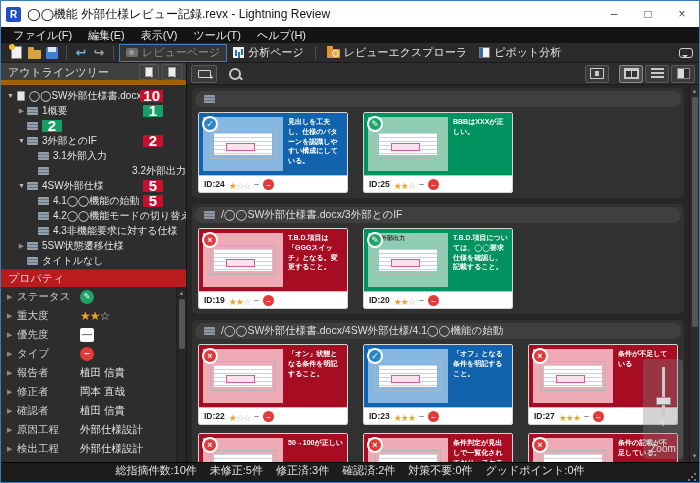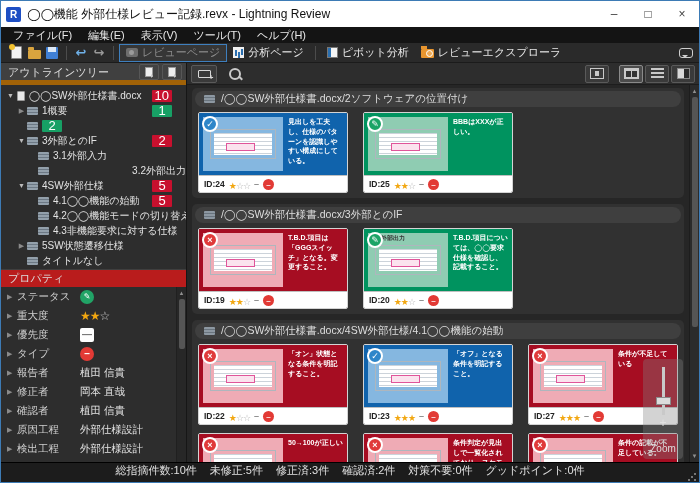--- a/index.html
+++ b/index.html
@@ -48,21 +48,21 @@
   .mini-doc{width:8px;height:10px;background:#eee;border:1px solid #999;position:relative;}
   .mini-doc:after{content:"";position:absolute;right:-3px;bottom:-2px;border:2px solid transparent;border-left-color:#ccc;}
   
   .tree{height:184px;padding-top:3px;overflow:hidden;}
   .tree-row{height:15px;display:flex;align-items:center;white-space:nowrap;}
   .expander{width:11px;font-size:7px;color:#bbb;text-align:center;flex:none;}
   .expander.closed{color:#8a8a8a;}
   .node-icon{width:11px;height:8px;flex:none;margin-right:4px;border-radius:1px;background:#93a0ab;background-image:repeating-linear-gradient(to bottom,transparent 0 2px,#6c7884 2px 3px);}
   .node-icon.doc{width:8px;height:10px;background:#e8e8e8;border:1px solid #999;margin-left:1px;}
   .tree-lbl{font-size:10px;color:#e3e3e3;flex:1;overflow:hidden;}
-  .badge{min-width:20px;height:12px;border-radius:1px;font-size:13px;font-weight:normal;color:#fff;display:flex;align-items:center;justify-content:center;margin-right:14px;flex:none;padding:0 3px;}
+  .badge{min-width:20px;height:12px;border-radius:1px;font-size:15px;font-weight:bold;color:#fff;display:flex;align-items:center;justify-content:center;margin-right:23px;flex:none;padding:0 3px;}
   .badge.red{background:#c8102e;}
   .badge.green{background:#17a065;}
   
   .props-header{height:18px;font-size:11px;color:#ddd;display:flex;align-items:center;padding-left:7px;border-top:1px solid #3f3f3f;background:#b91c1c;}
   .props-wrap{flex:1;display:flex;overflow:hidden;}
   .props{flex:1;overflow:hidden;}
   .prop-row{height:19px;display:flex;align-items:center;padding-left:6px;}
   .prop-exp{width:10px;font-size:7px;color:#8a8a8a;flex:none;}
   .prop-lbl{width:63px;font-size:10.5px;color:#cfcfcf;flex:none;}
   .prop-val{font-size:10.5px;color:#e3e3e3;display:flex;align-items:center;}
@@ -186,26 +186,26 @@
         <span class="page-btn selected">
           <span class="pi-review"></span>
           <span>レビューページ</span>
         </span>
         <span class="page-btn">
           <span class="pi-analysis"></span>
           <span>分析ページ</span>
         </span>
         <span class="tb-sep"></span>
         <span class="page-btn">
+          <span class="pi-explorer"></span>
+          <span>レビューエクスプローラ</span>
+        </span>
+        <span class="page-btn">
           <span class="pi-pivot"></span>
           <span>ピボット分析</span>
-        </span>
-        <span class="page-btn">
-          <span class="pi-explorer"></span>
-          <span>レビューエクスプローラ</span>
         </span>
       </span>
     <span class="bubble"></span>
   </div>
 
   <div class="content">
 
     <div class="sidebar">
       <div class="outline-header">
         <span class="lbl">アウトラインツリー</span>
@@ -383,21 +383,20 @@
           <span class="vbtn boxed">
               <span class="ic-contrast"></span>
             </span>
         </span>
       </div>
       <div class="viewport">
         <div class="groups" id="groups">
             <div class="group">
               <div class="group-header">
                 <span class="gicon"></span>
-                <span class="group-path">/◯◯SW外部仕様書.docx/2ソフトウェアの位置付け</span>
               </div>
               <div class="cards-row">
                 <div class="card t-blue">
                   <div class="card-body">
                     <span class="status-icon">✓</span>
                     <span class="thumb-panel">
                       <span class="doc-thumb"></span>
                     </span>
                     <div class="card-text">見出しを工夫し、仕様のパターンを認識しやすい構成にしている。</div>
                   </div>

